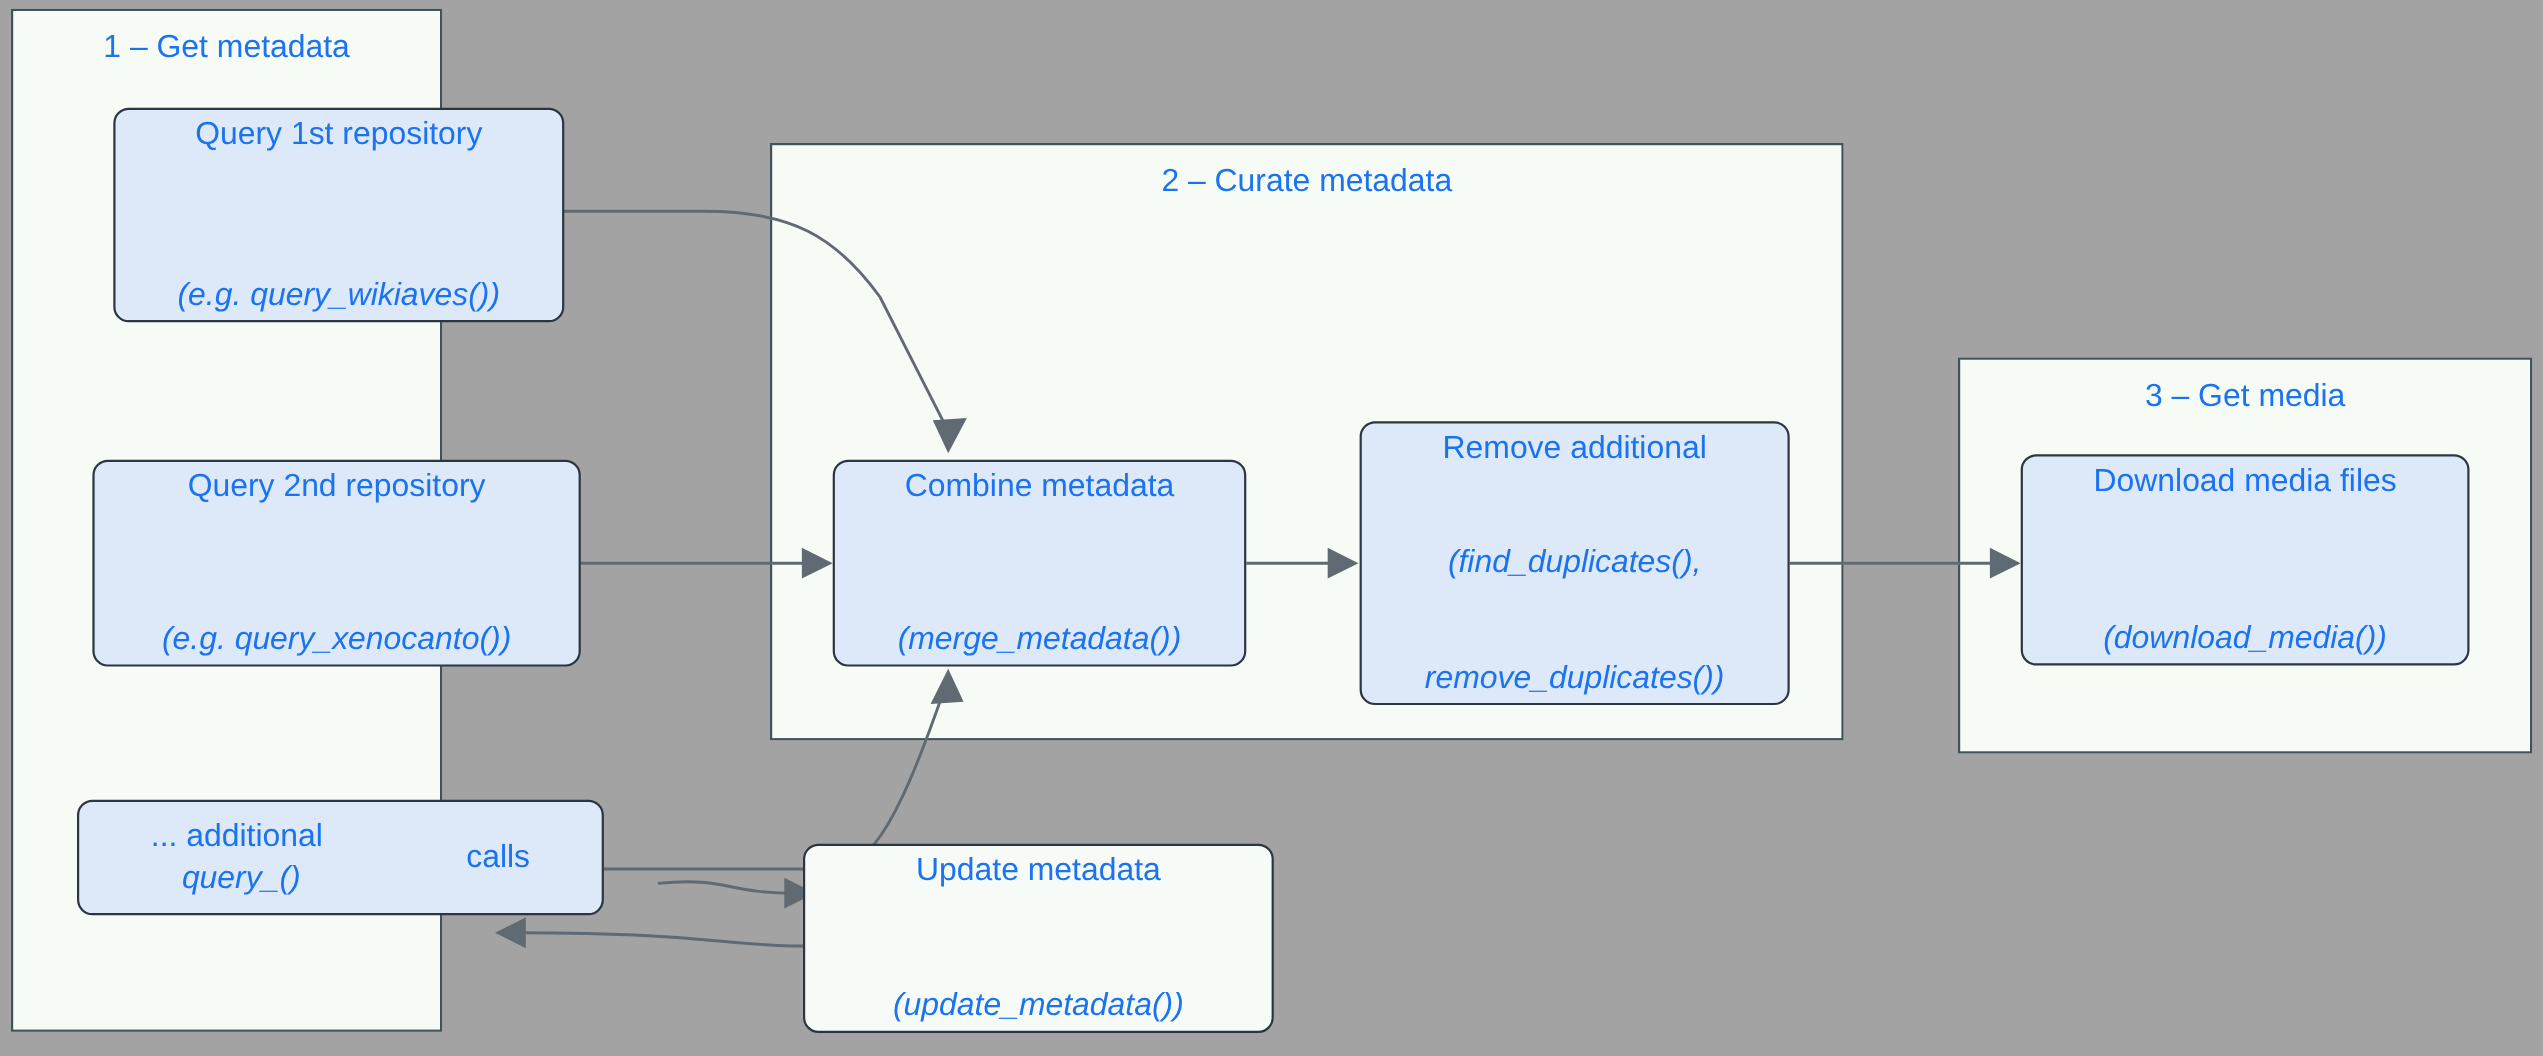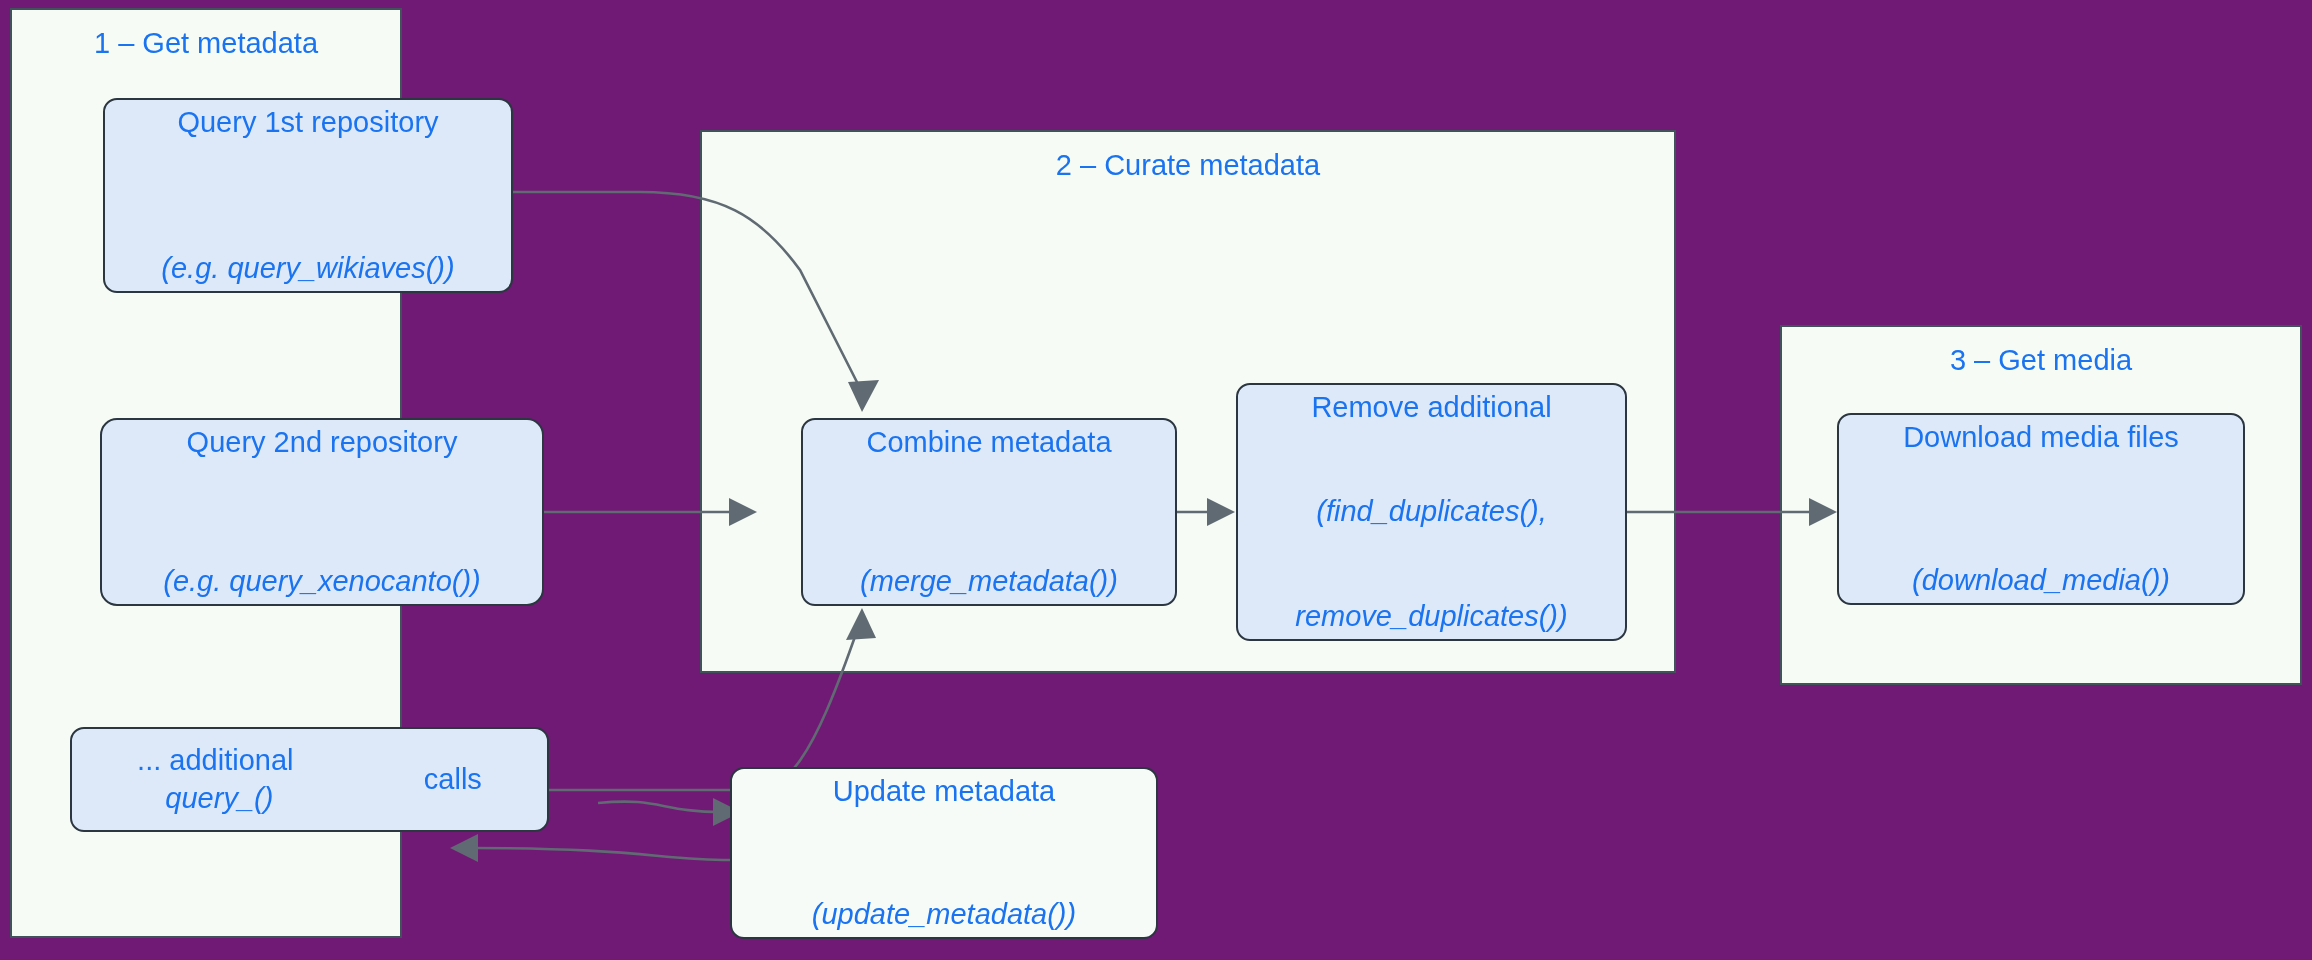--- a/index.html
+++ b/index.html
@@ -7,21 +7,21 @@
     padding: 0;
     background: #ffffff;
   }
   body {
     font-family: "Liberation Sans", sans-serif;
   }
   #canvas {
     position: relative;
     width: 2312px;
     height: 960px;
-    background: #701a75;
+    background: #a3a3a3;
     overflow: hidden;
   }
   
   .group {
     position: absolute;
     background: #f6fbf5;
     border: 2px solid #41525a;
     box-sizing: border-box;
   }
   .group-title {
@@ -128,32 +128,32 @@
 
     <path class="wire" d="M 1627,512 L 1818,512"></path>
     <polygon class="arrowhead" points="1837,512 1809,526 1809,498"></polygon>
   </svg>
 
   <div class="node" style="left:103px; top:98px; width:410px; height:195px;">
     <span class="ln">Query 1st repository</span>
     <span class="ln fn">(e.g. query_wikiaves())</span>
   </div>
 
-  <div class="node" style="left:100px; top:418px; width:444px; height:188px;border-radius:17px;">
+  <div class="node" style="left:84px; top:418px; width:444px; height:188px;">
     <span class="ln">Query 2nd repository</span>
     <span class="ln fn">(e.g. query_xenocanto())</span>
   </div>
 
   <div class="node one-line" style="left:70px; top:727px; width:479px; height:105px;flex-direction:column;">
     <span class="ln">... additional </span>
       <span class="ln fn">query_()</span>
       <span class="ln"> calls</span>
   </div>
 
-  <div class="node" style="left:801px; top:418px; width:376px; height:188px;">
+  <div class="node" style="left:757px; top:418px; width:376px; height:188px;">
     <span class="ln">Combine metadata</span>
     <span class="ln fn">(merge_metadata())</span>
   </div>
 
   <div class="node" style="left:1236px; top:383px; width:391px; height:258px;">
     <span class="ln">Remove additional</span>
     <span class="ln fn">(find_duplicates(),</span>
     <span class="ln fn">remove_duplicates())</span>
   </div>
 

